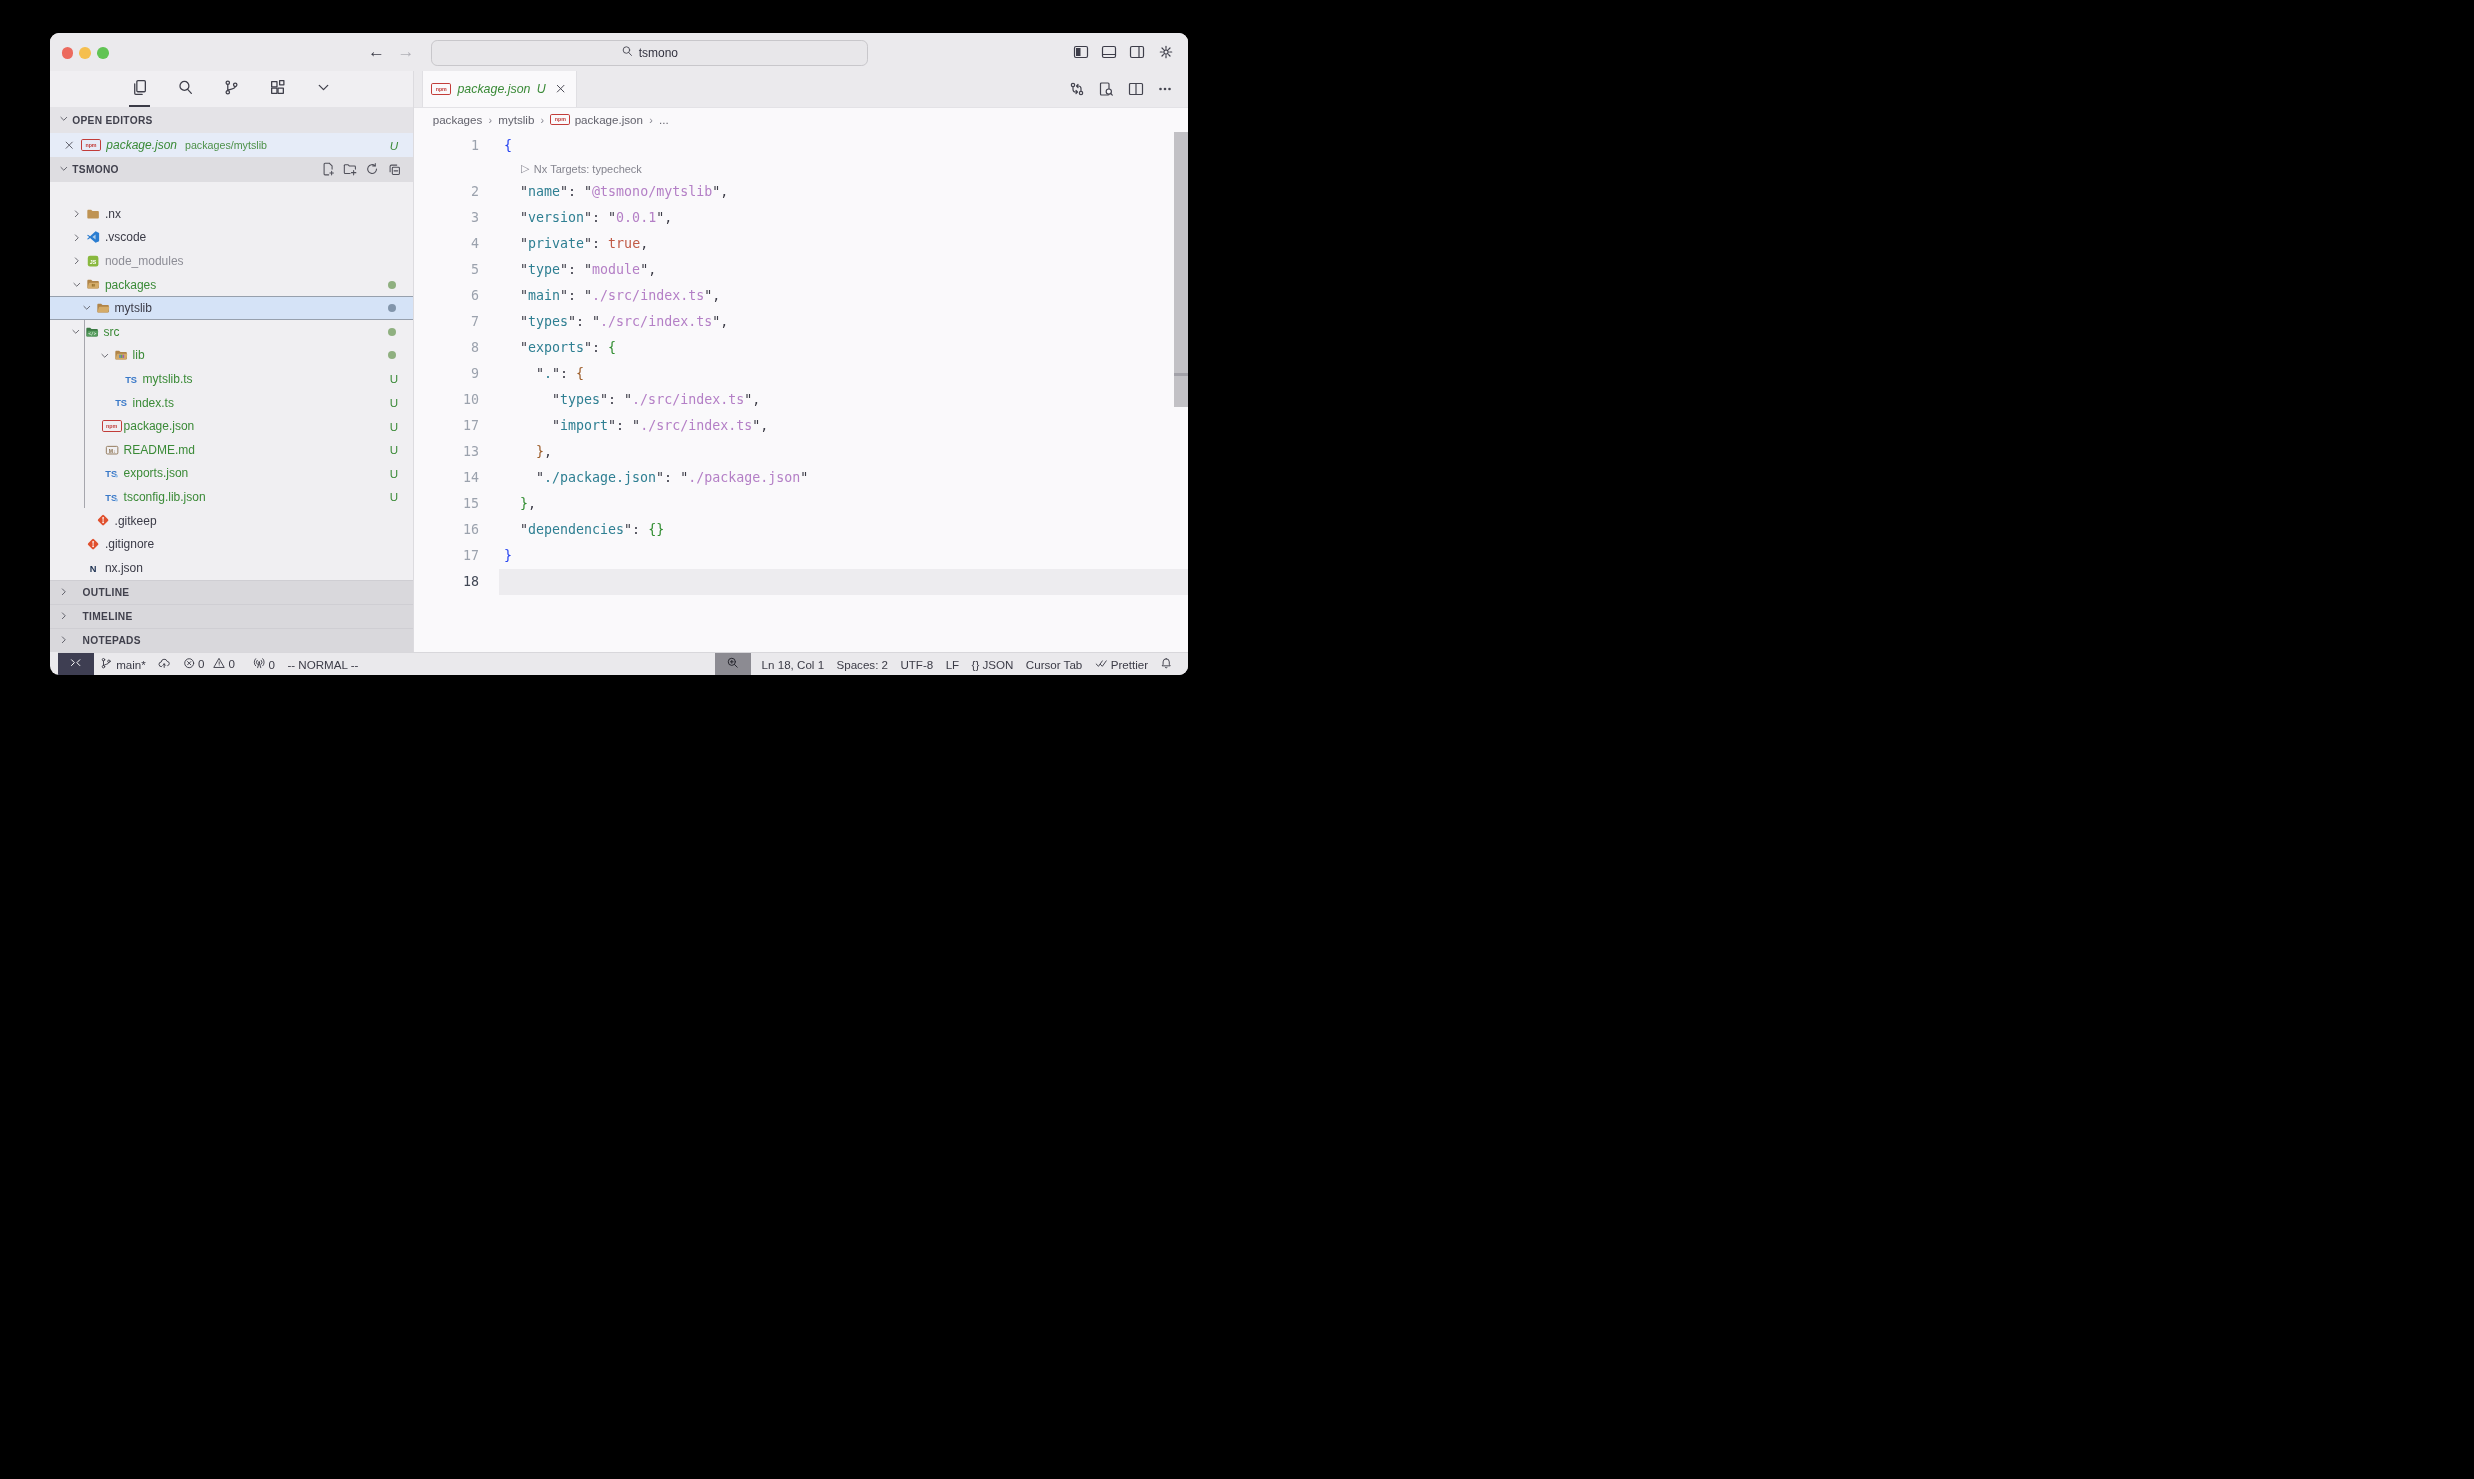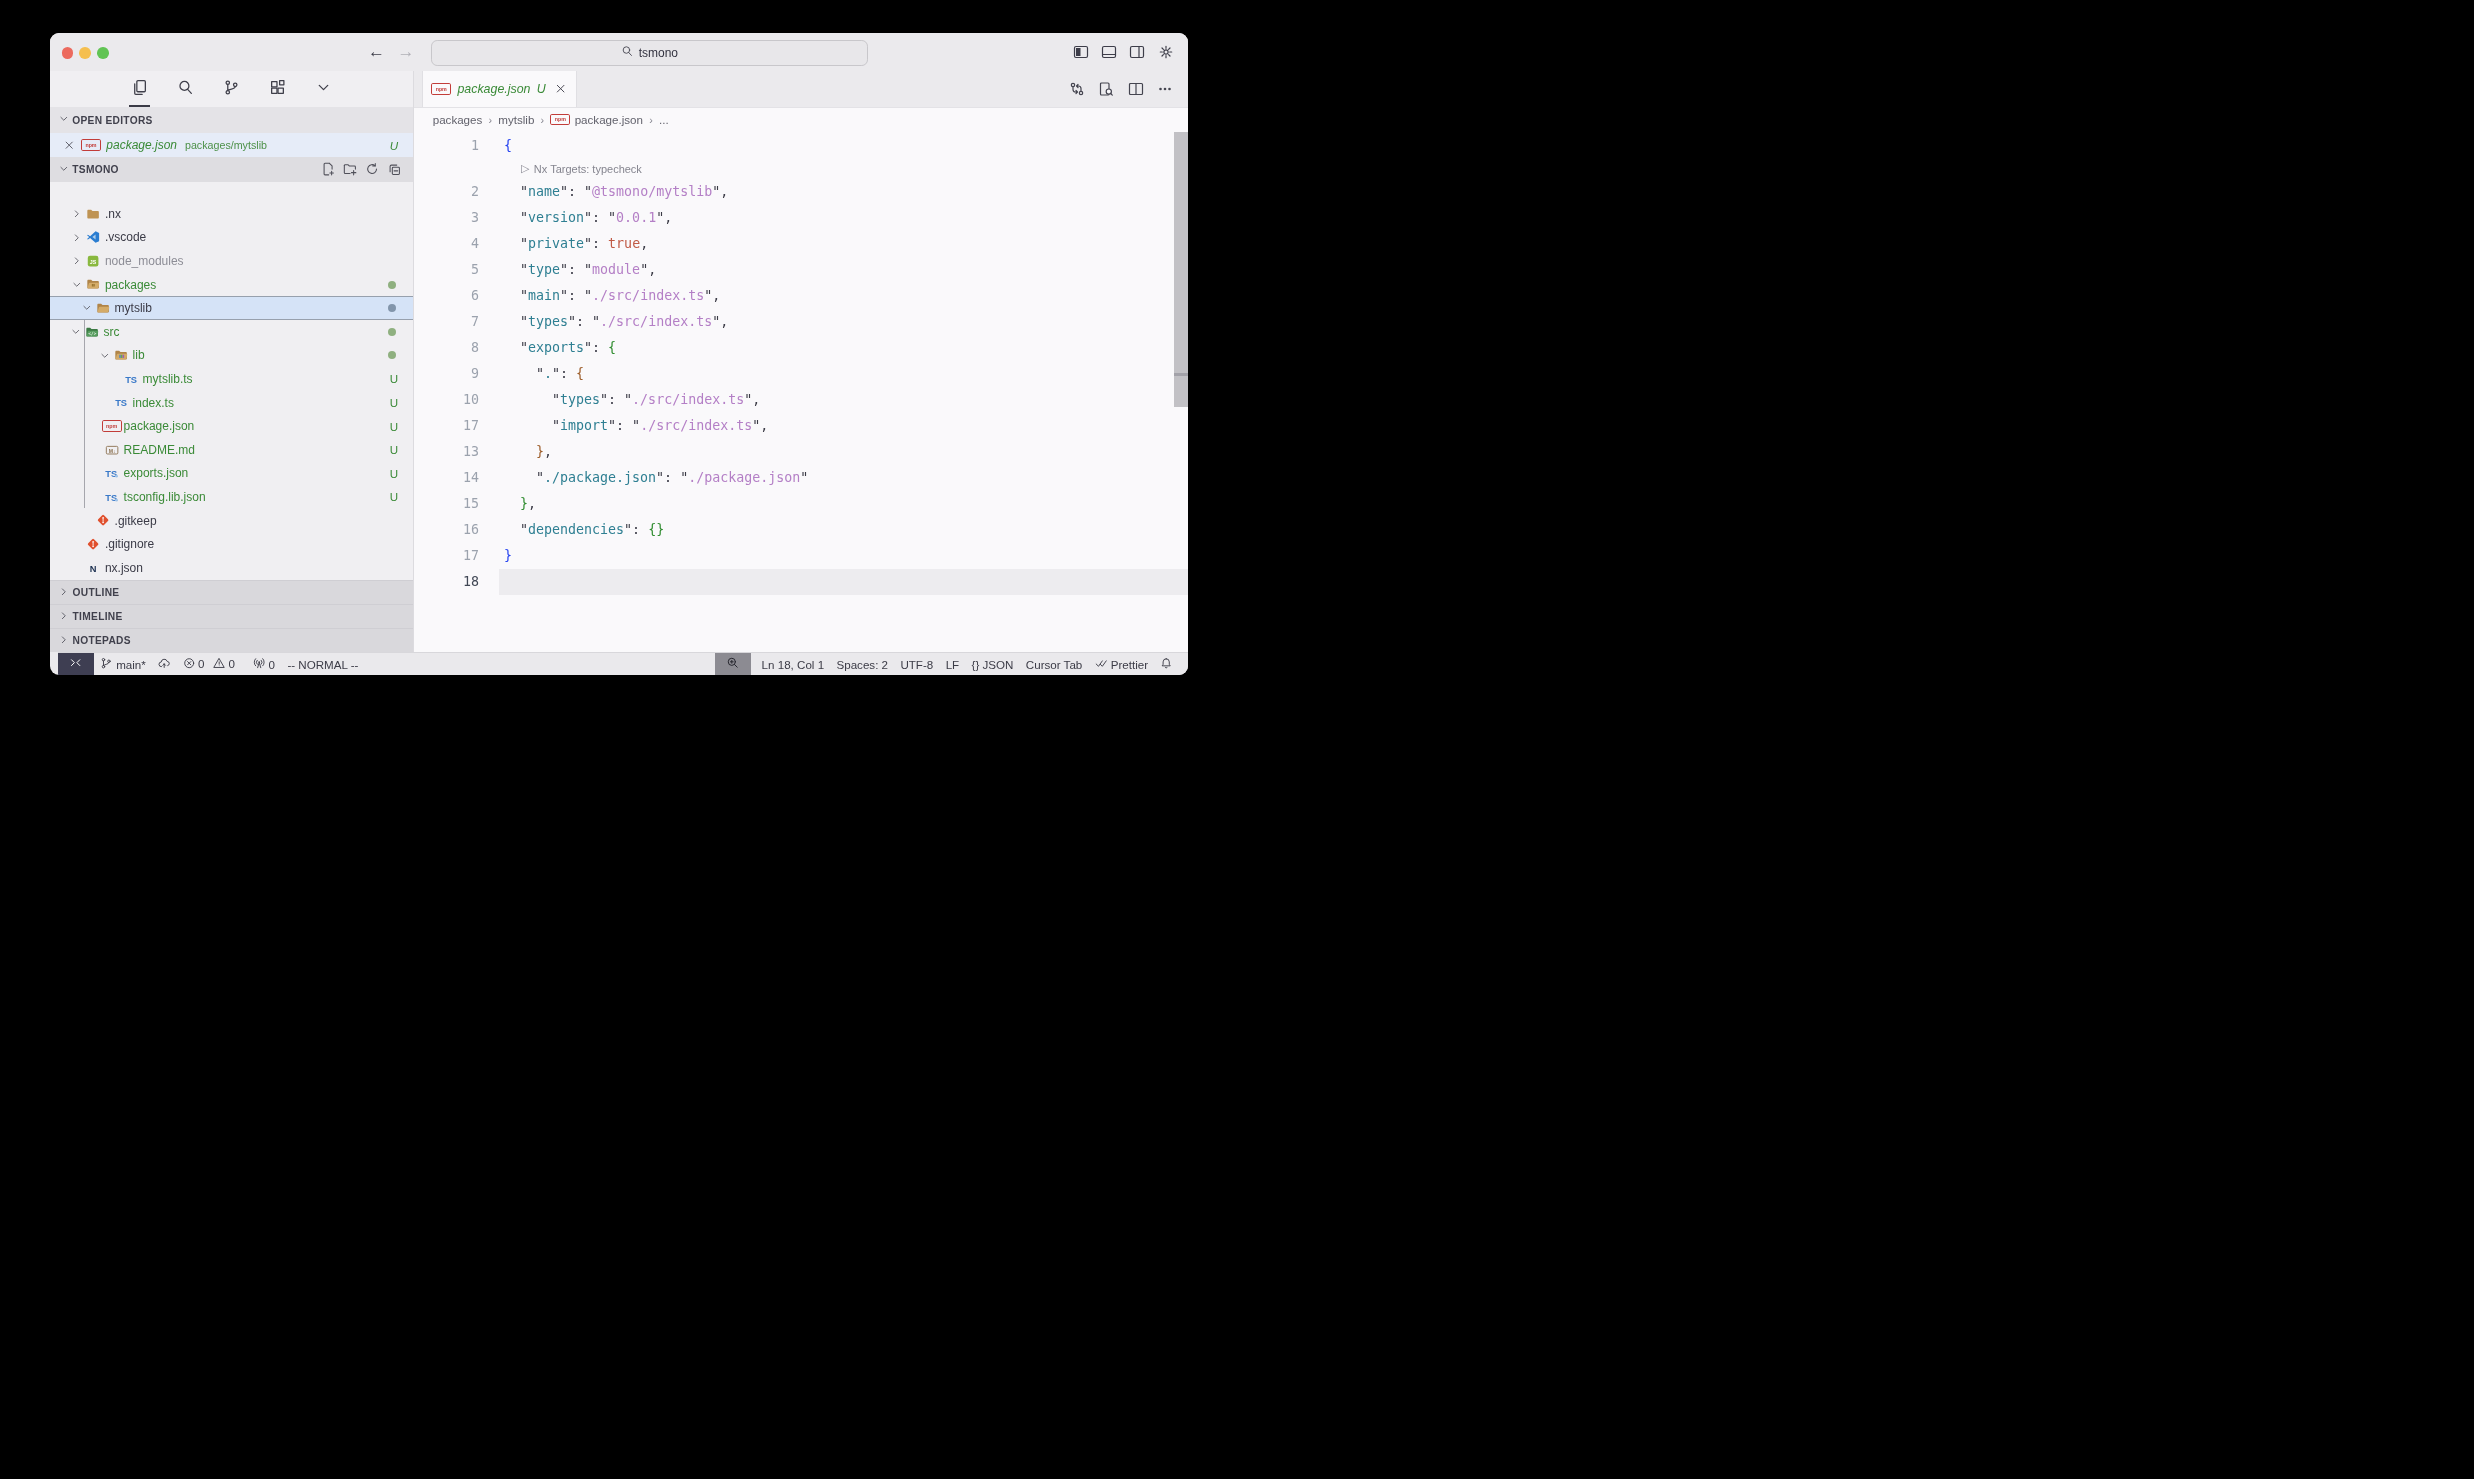--- a/index.html
+++ b/index.html
@@ -45,21 +45,21 @@
   .trow.sel{background:#d5e3f7;box-shadow:inset 0 0.9px 0 #97a0ad, inset 0 -0.9px 0 #97a0ad;}
   .tchev{width:14.2px;flex:none;color:#55555e;display:flex;align-items:center;}
   .tchev svg{width:11.6px;height:11.6px;}
   .ticon{width:15px;height:14.2px;flex:none;margin-right:4.4px;display:flex;align-items:center;justify-content:center;}
   .ticon svg{width:14.2px;height:14.2px;}
   .tlabel.green{color:#3a8a37;} .tlabel.dim{color:#8d8d96;} .tlabel.gold{color:#8f6d20;}
   .tbadge{margin-left:auto;margin-right:15px;font-size:11.6px;}
   .tbadge.U{color:#3a8a37;} .tbadge.M{color:#8f6d20;}
   .dot{width:8px;height:8px;border-radius:50%;margin-left:auto;margin-right:17px;}
   .dot.green{background:#8fb080;} .dot.gray{background:#8295ab;}
-  .sec-h2{height:23px;flex:none;background:#d9d8dc;display:flex;align-items:center;padding-left:8px;gap:3px;
+  .sec-h2{height:23px;flex:none;background:#d9d8dc;display:flex;align-items:center;padding-left:8px;gap:13px;
     font-size:10.2px;font-weight:bold;letter-spacing:0.3px;color:#40404c;border-top:0.9px solid #cfced3;}
   
   .editor{flex:1;display:flex;flex-direction:column;min-width:0;background:#faf9fb;}
   .tabbar{height:36px;flex:none;background:#ebeaed;border-bottom:0.9px solid #e3e2e6;display:flex;align-items:stretch;}
   .tab{margin-left:8px;width:153px;flex:none;background:#faf9fb;border-left:0.9px solid #e0dfe3;border-right:0.9px solid #e0dfe3;
     display:flex;align-items:center;justify-content:center;gap:6.2px;font-size:12.4px;}
   .tab-label{font-style:italic;color:#3a8a37;}
   .tab-badge{font-style:italic;color:#3a8a37;}
   .tab-close{width:13.3px;height:13.3px;color:#4b4b56;margin-left:2.7px;}
   .tab-close svg{width:13.3px;height:13.3px;}

